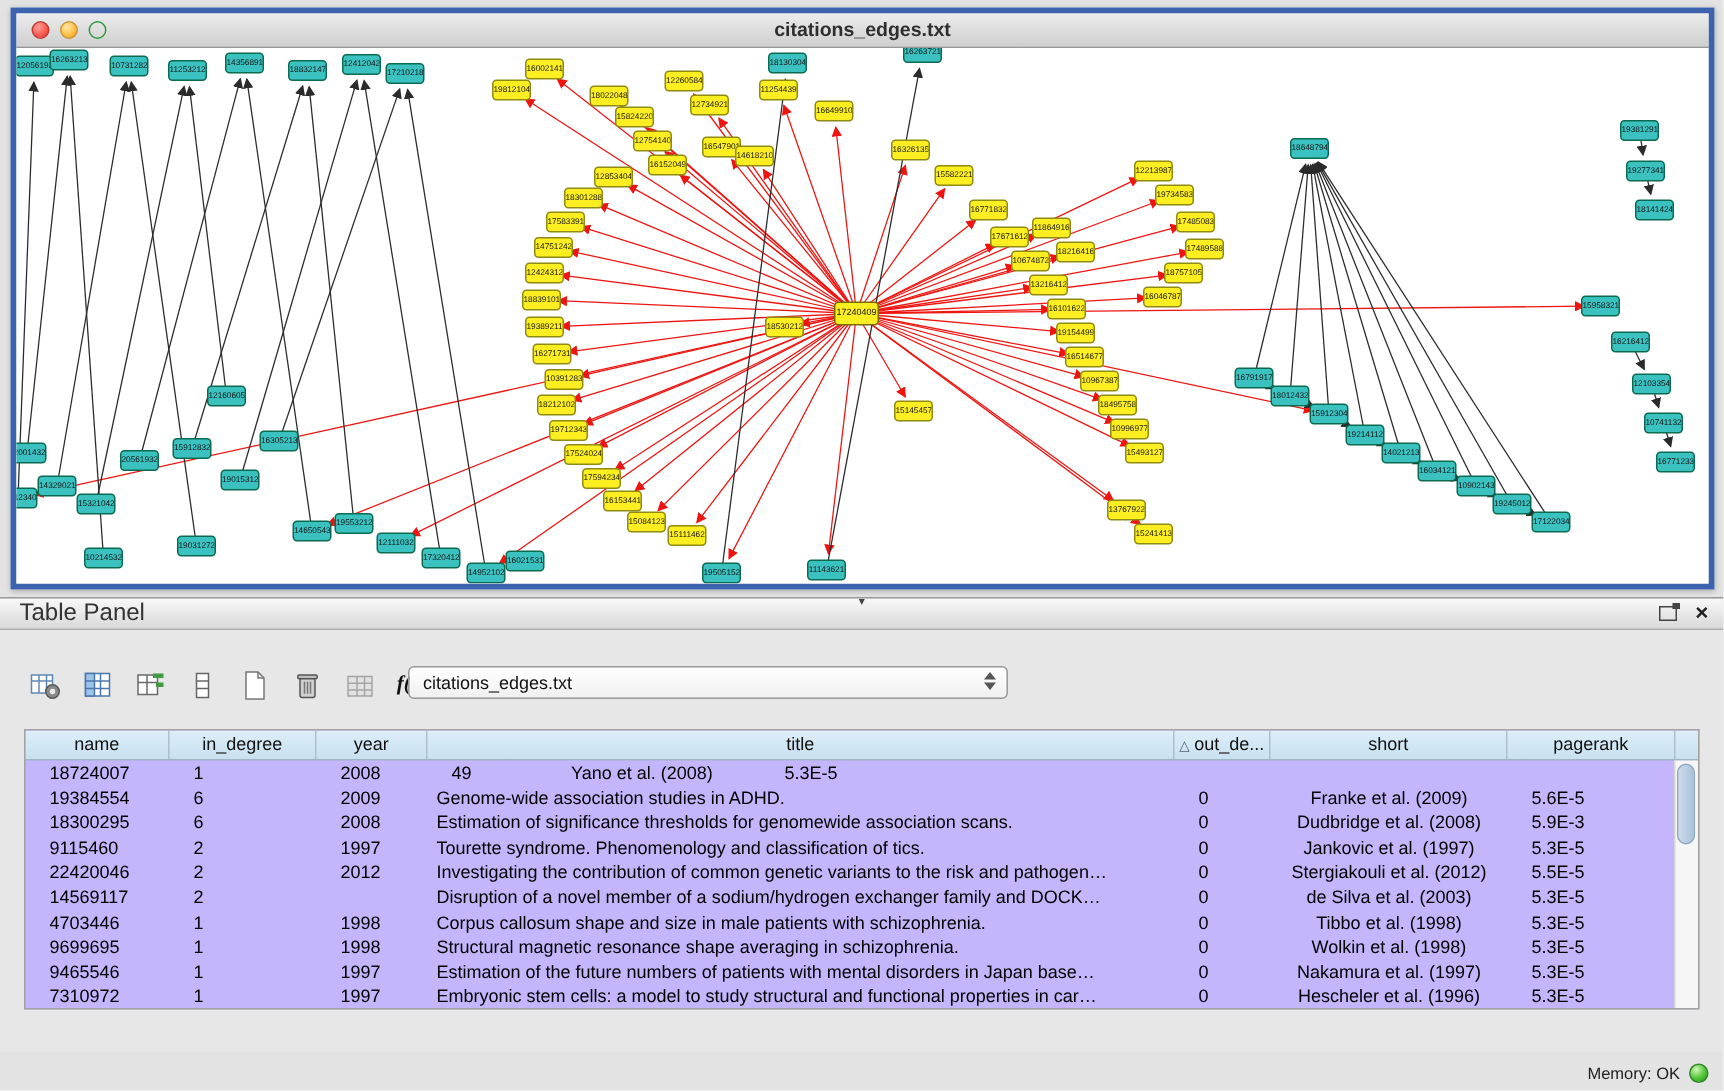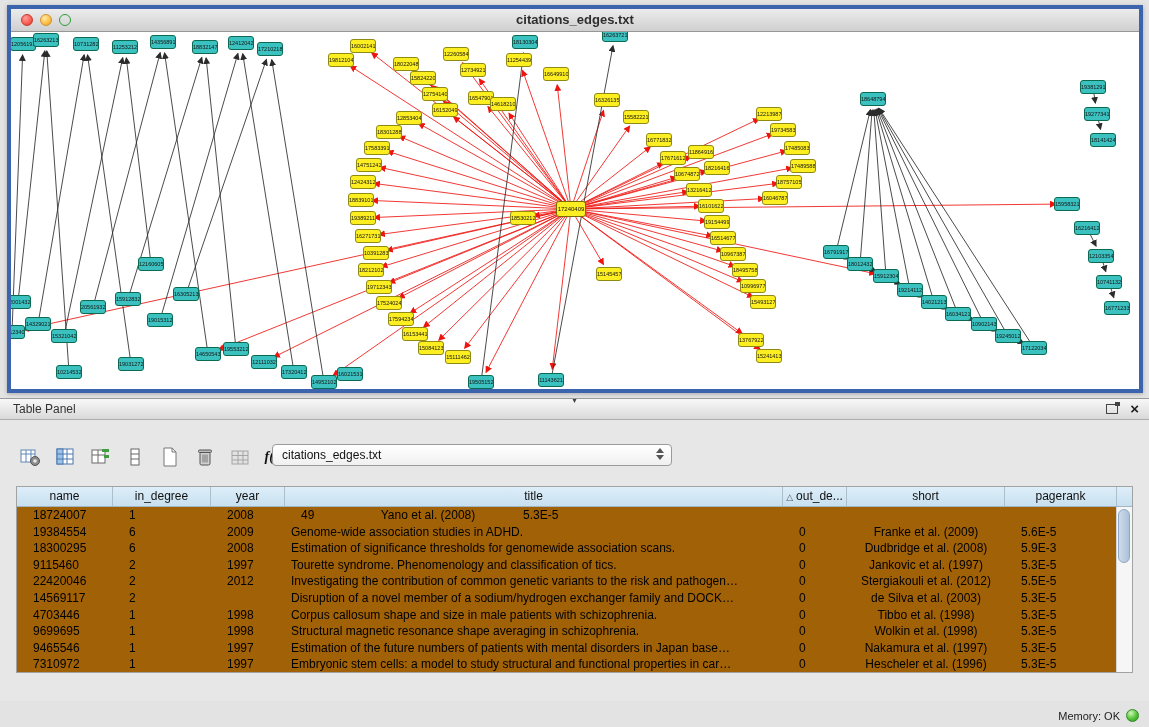--- a/index.html
+++ b/index.html
@@ -37,21 +37,21 @@
   .node.ny{background:#fcee21;border:1px solid #8f8a12;}
   .node.nt{background:#3bc2c0;border:1px solid #0a6b50;}
   .node.hub{width:28px;height:14px;line-height:14px;font-size:6px;z-index:5;border-color:#7a6b00;}
   
   .table-panel{position:absolute;left:0;top:398px;width:1149px;height:304px;}
   .panel-header{
     height:22px;background:linear-gradient(#f8f8f8,#d9d9d9);
     border-top:1px solid #9a9a9a;border-bottom:1px solid #adadad;
     position:relative;box-sizing:border-box;
   }
-  .panel-title{position:absolute;left:13px;top:0;line-height:20px;font-size:12px;color:#333;}
+  .panel-title{position:absolute;left:13px;top:0;line-height:20px;font-size:16px;color:#333;}
   .grip{position:absolute;left:50%;top:-3px;transform:translateX(-50%);font-size:8px;color:#444;}
   .hdr-btns{position:absolute;right:10px;top:3px;display:flex;gap:12px;align-items:center;}
   .float-icon{width:10px;height:8px;border:1.5px solid #444;position:relative;display:inline-block;}
   .float-icon::after{content:"";position:absolute;right:-3px;top:-3px;width:5px;height:4px;background:#444;}
   .close-x{font-size:15px;font-weight:bold;color:#222;line-height:14px;cursor:default;}
   .panel-body{position:relative;height:281px;background:#e7e7e7;}
   
   .toolbar{position:absolute;left:18px;top:23px;height:28px;display:flex;gap:11px;align-items:center;}
   .tool-btn{width:24px;height:24px;display:flex;align-items:center;justify-content:center;}
   .fx{font-family:"Liberation Serif",serif;font-style:italic;font-weight:bold;font-size:14px;color:#111;}
@@ -60,21 +60,21 @@
     border:1px solid #9a9a9a;border-radius:4px;background:linear-gradient(#ffffff,#f0f0f0);
     font-size:12px;color:#111;line-height:20px;padding-left:9px;
   }
   .combo-arrows{position:absolute;right:7px;top:3px;display:flex;flex-direction:column;gap:2px;}
   .combo-arrows i{display:block;width:0;height:0;border-left:4px solid transparent;border-right:4px solid transparent;}
   .combo-arrows .up{border-bottom:5px solid #555;}
   .combo-arrows .dn{border-top:5px solid #555;}
   
   .table-wrap{
     position:absolute;left:16px;top:66px;width:1117px;height:187px;
-    background:#a16207;border:1px solid #a2a2a2;box-sizing:border-box;overflow:hidden;
+    background:#c4b5fd;border:1px solid #a2a2a2;box-sizing:border-box;overflow:hidden;
   }
   .thead{display:flex;height:20px;background:linear-gradient(#ddeef9,#c8e0ef);border-bottom:1px solid #9fb6c6;box-sizing:border-box;}
   .th{
     font-size:12px;color:#111;text-align:center;line-height:19px;
     border-right:1px solid #aebfcc;box-sizing:border-box;overflow:hidden;white-space:nowrap;flex:0 0 auto;
   }
   .th .sort{font-size:9px;color:#51606e;margin-right:3px;}
   .tbody{position:absolute;left:0;right:15px;top:20px;bottom:0;}
   .trow{display:flex;height:16.6px;line-height:16.6px;}
   .td{

